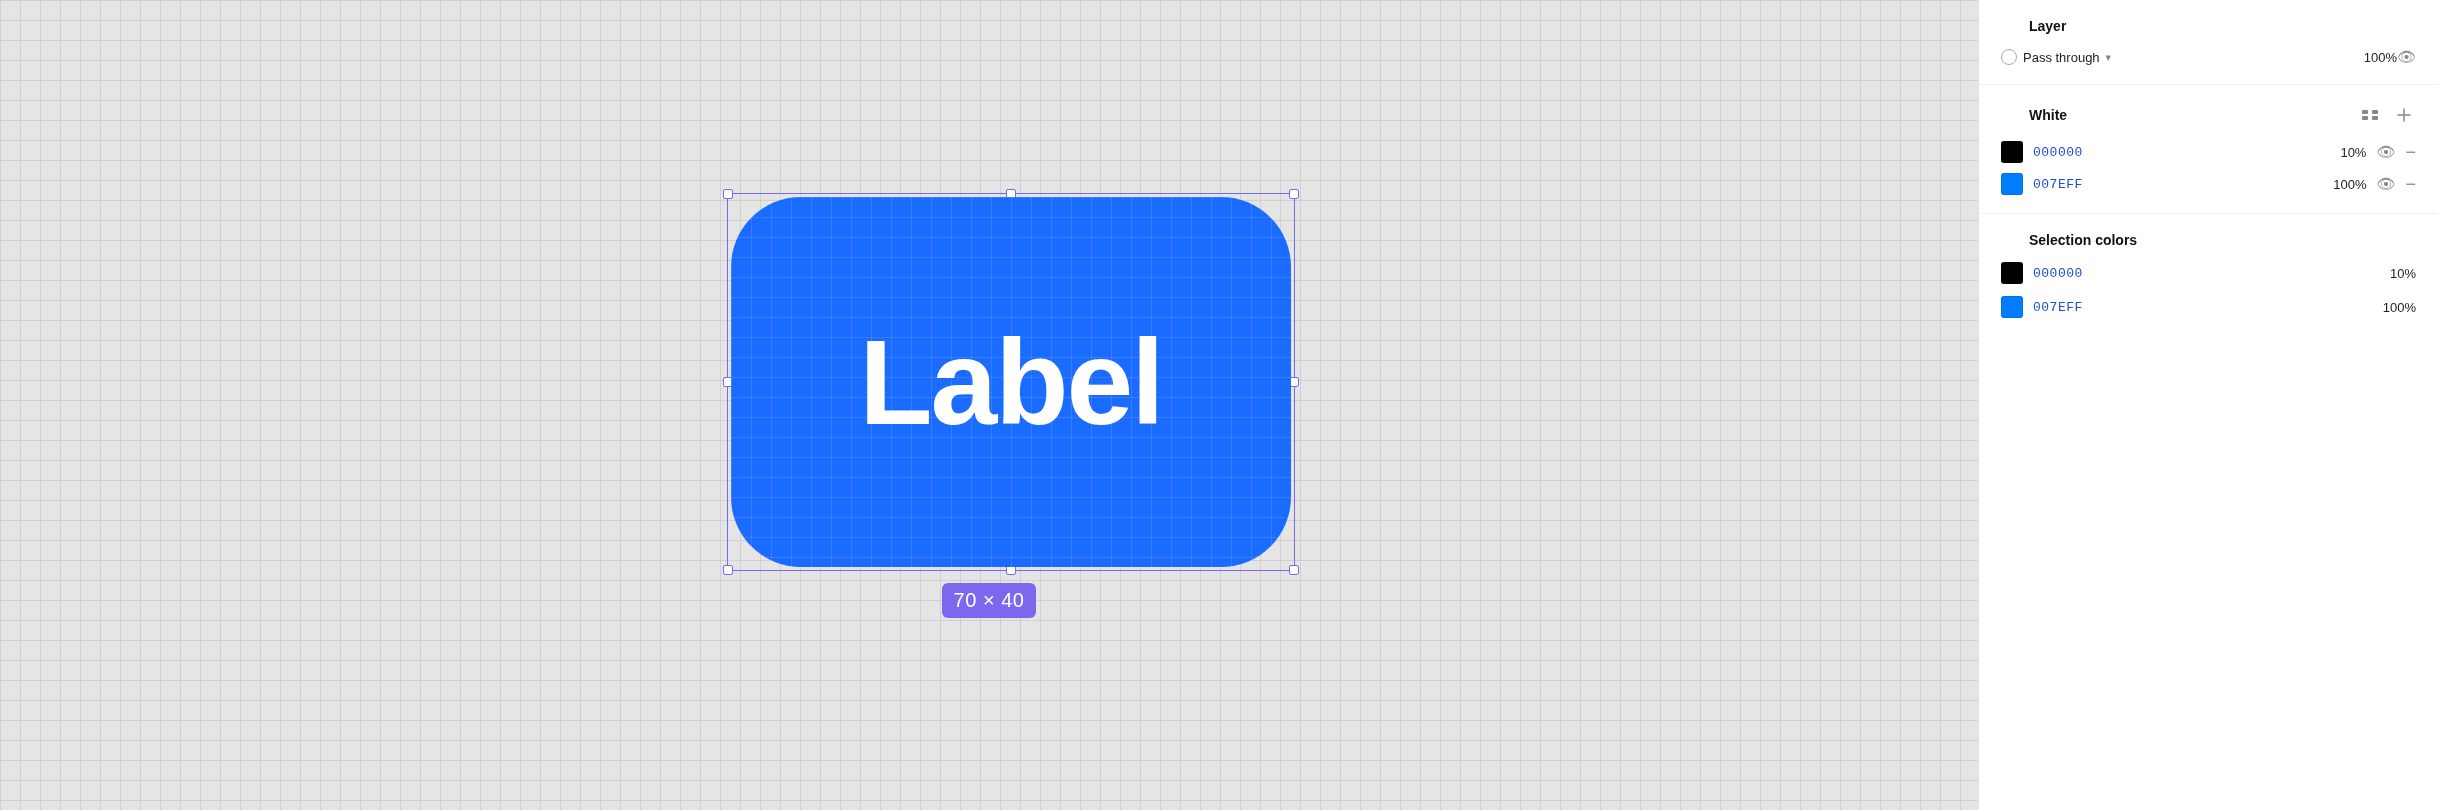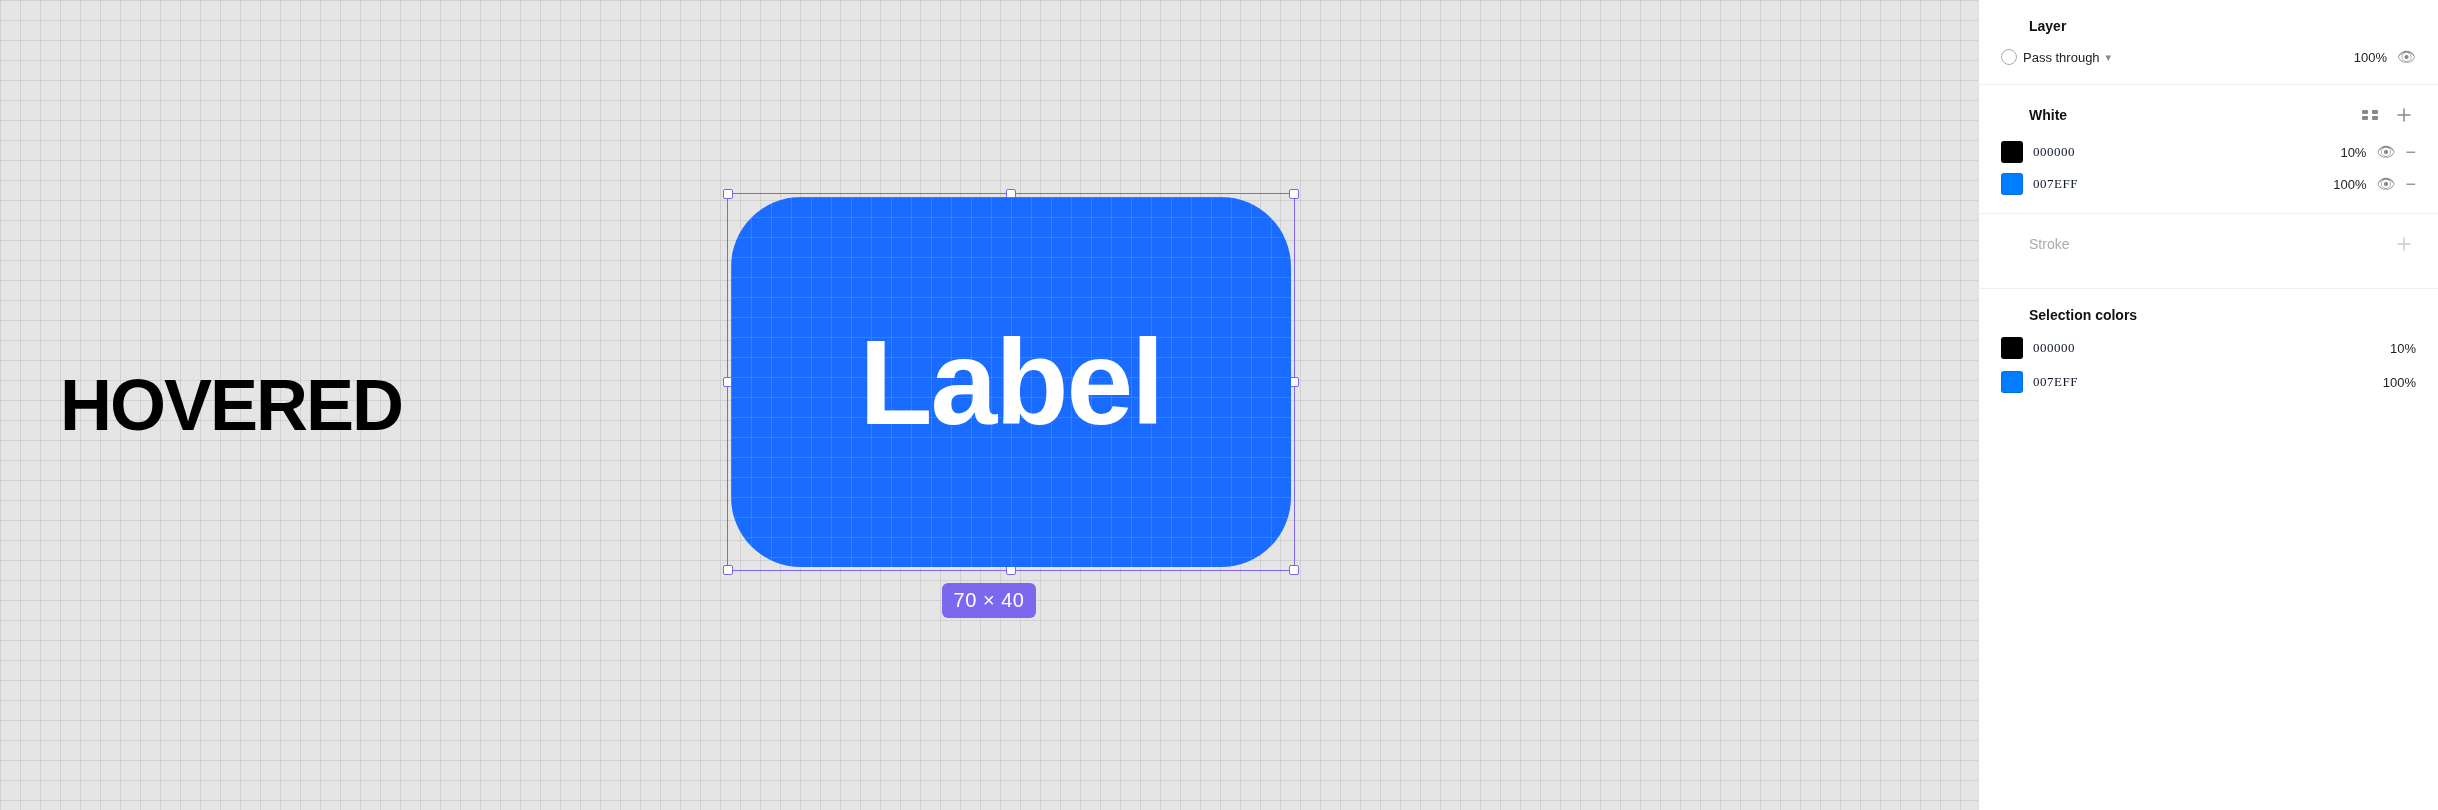--- a/index.html
+++ b/index.html
@@ -173,21 +173,21 @@
       align-items: center;
       justify-content: center;
       width: 24px;
       height: 24px;
     }
 
     
     .layer-row {
       display: flex;
       align-items: center;
-      gap: 10px;
+      gap: 0;
     }
 
     .blend-mode-group {
       display: flex;
       align-items: center;
       gap: 6px;
       flex: 1;
     }
 
     .circle-icon {
@@ -245,23 +245,23 @@
     .color-swatch-black {
       background: #000000;
     }
 
     .color-swatch-blue {
       background: #007EFF;
     }
 
     .color-label {
       font-size: 13px;
-      color: #0f172a;
+      color: #1d4ed8;
       flex: 1;
-      font-family: Liberation Serif, serif;
+      font-family: Liberation Mono, monospace;
       letter-spacing: 0.5px;
     }
 
     .opacity-label {
       font-size: 13px;
       color: #222;
       min-width: 38px;
       text-align: right;
     }
 
@@ -298,21 +298,20 @@
 
     .selection-color-label {
       font-size: 13px;
       color: #222;
     }
   </style>
 </head>
 <body>
 
 <div class="canvas-area">
-  <div class="hovered-label">HOVERED</div>
 
   <div class="button-container">
     <div class="selection-box">
       <div class="selection-border">
         <div class="handle tl"></div>
         <div class="handle tr"></div>
         <div class="handle bl"></div>
         <div class="handle br"></div>
         <div class="handle tm"></div>
         <div class="handle bm"></div>
@@ -375,31 +374,20 @@
 
     <div class="fill-row">
       <div class="color-swatch color-swatch-blue"></div>
       <span class="color-label">007EFF</span>
       <span class="opacity-label">100%</span>
       <span class="eye-icon">👁</span>
       <button class="minus-btn">−</button>
     </div>
   </div>
 
-  <div class="panel-section">
-    <div class="section-header">
-      <span class="section-title-muted">Stroke</span>
-      <button class="icon-btn">
-        <svg width="16" height="16" viewBox="0 0 16 16" fill="none">
-          <line x1="8" y1="2" x2="8" y2="14" stroke="#ccc" stroke-width="1.5" stroke-linecap="round"></line>
-          <line x1="2" y1="8" x2="14" y2="8" stroke="#ccc" stroke-width="1.5" stroke-linecap="round"></line>
-        </svg>
-      </button>
-    </div>
-  </div>
 
   <div class="panel-section">
     <div class="section-header">
       <span class="section-title">Selection colors</span>
     </div>
 
 
     <div class="selection-color-item">
       <div class="color-swatch color-swatch-black"></div>
       <span class="color-label">000000</span>

